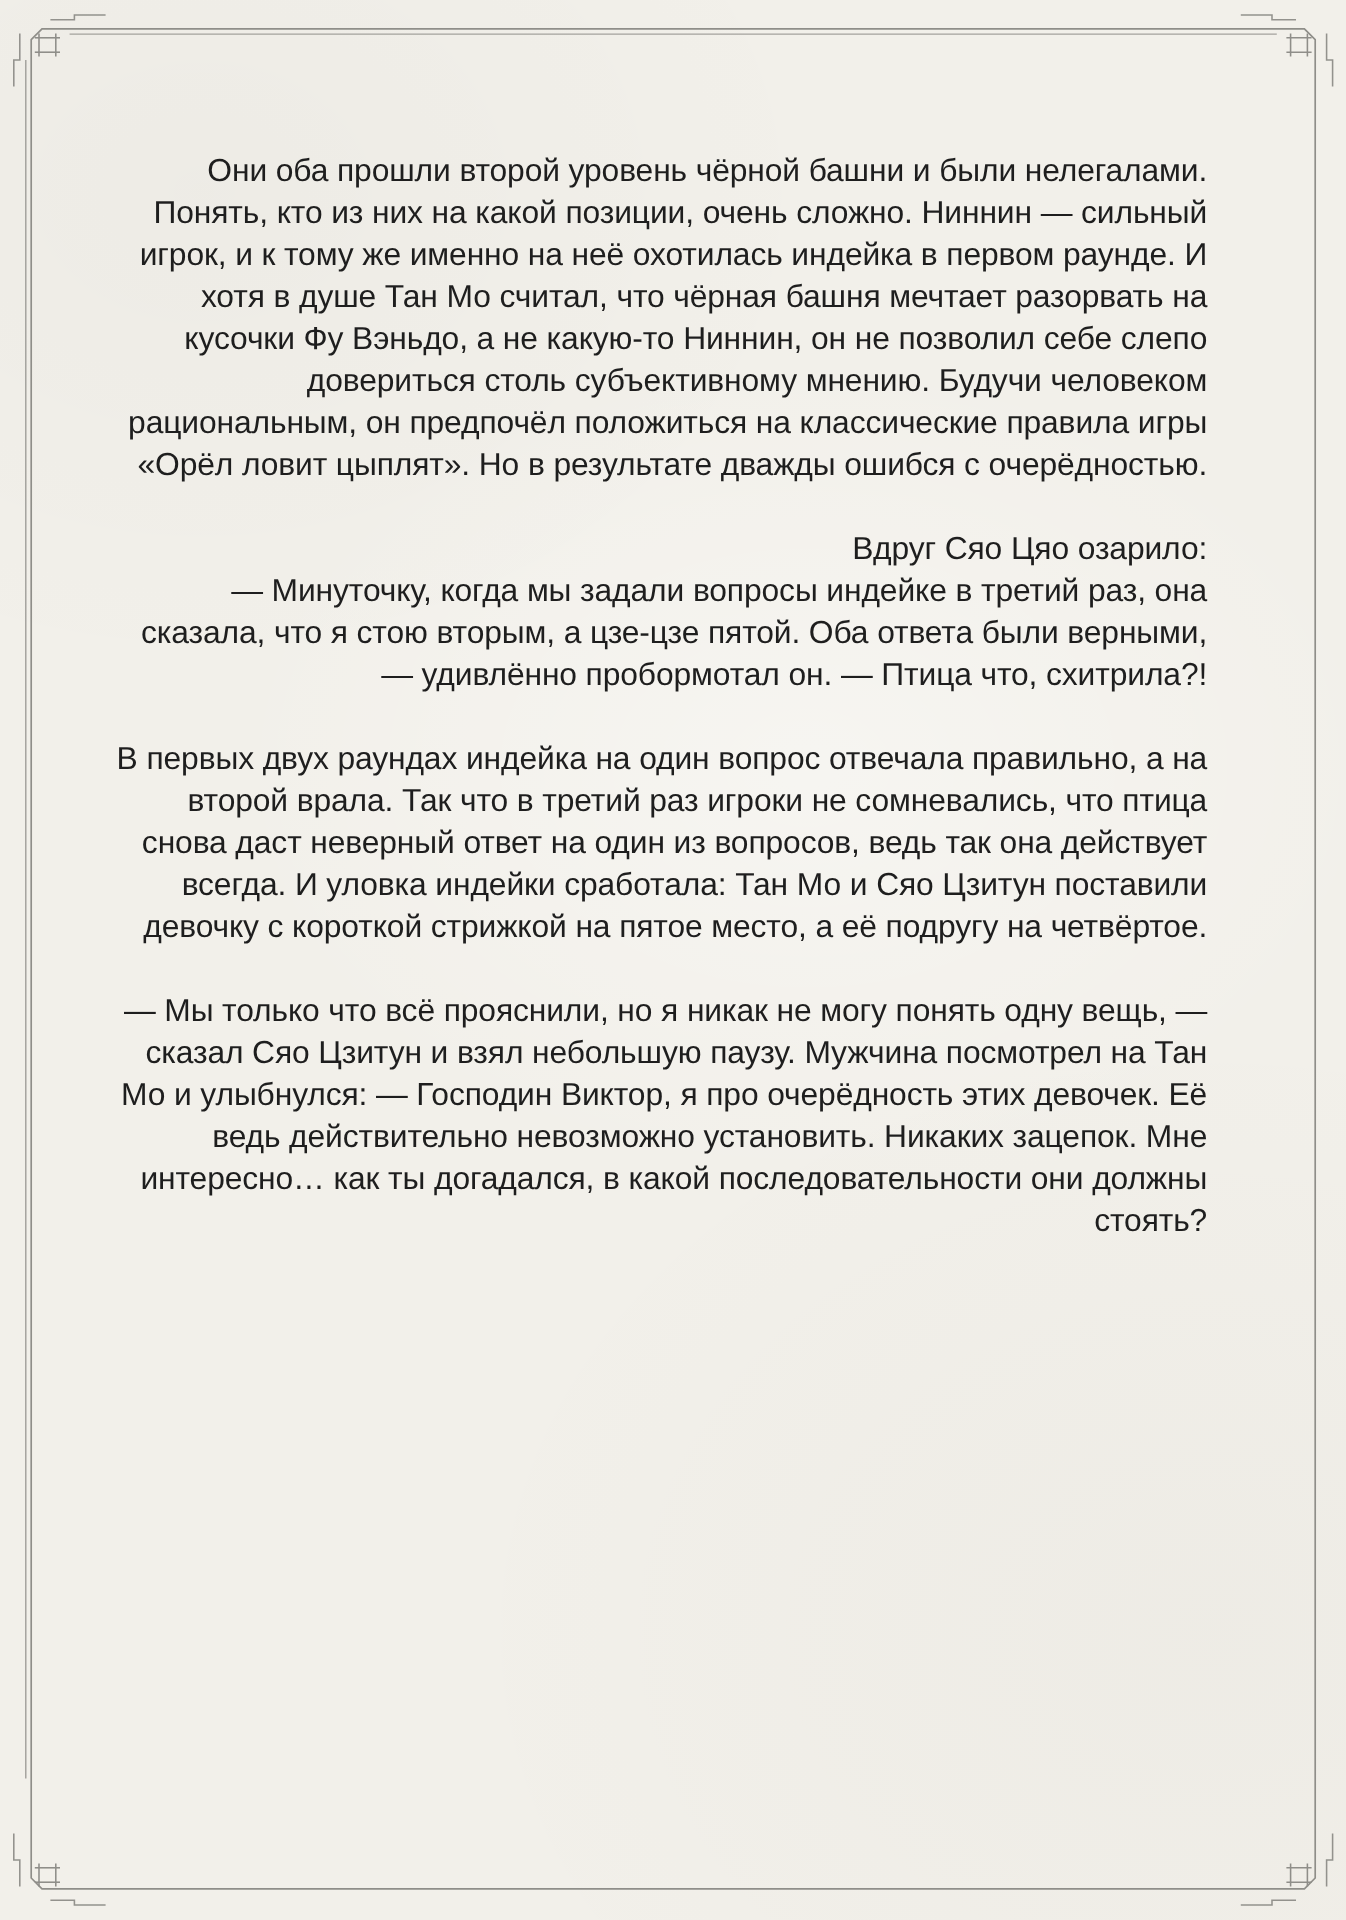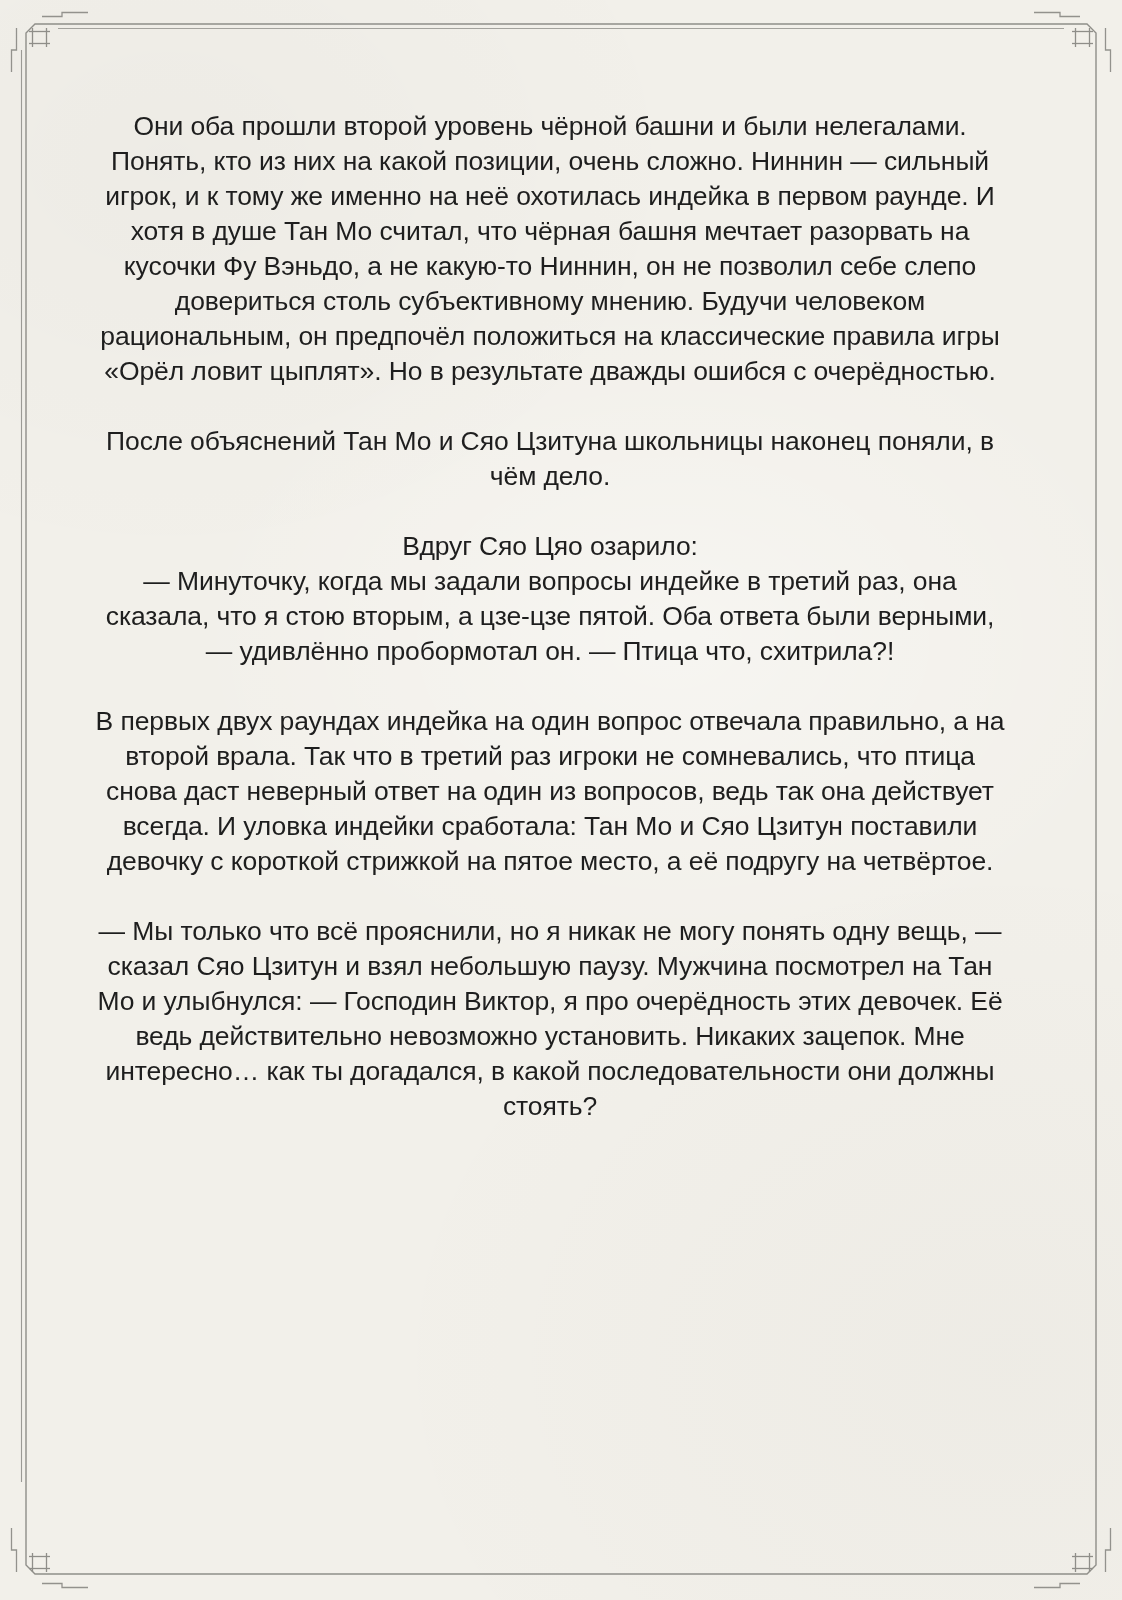--- a/index.html
+++ b/index.html
@@ -24,27 +24,27 @@
     position: absolute;
     left: 0;
     top: 0;
     width: 1122px;
     height: 1600px;
     pointer-events: none;
   }
   .text-block {
     position: absolute;
     left: 94px;
-    top: 109px;
+    top: 125px;
     width: 912px;
     color: var(--fg, #1e1e1e);
     font-size: 26.5px;
     line-height: 35px;
     letter-spacing: -0.1px;
-    text-align: center;
+    text-align: right;
   }
   .text-block p {
     margin: 0 0 35px 0;
     white-space: pre-line; 
   }
   .text-block p:last-child {
     margin-bottom: 0;
   }
 </style>
 </head>
@@ -76,20 +76,19 @@
     </defs>
 
     <use href="#corner-ornament"></use>
     <use href="#corner-ornament" transform="translate(1122,0) scale(-1,1)"></use>
     <use href="#corner-ornament" transform="translate(0,1600) scale(1,-1)"></use>
     <use href="#corner-ornament" transform="translate(1122,1600) scale(-1,-1)"></use>
   </svg>
 
   <div class="text-block">
     <p>Они оба прошли второй уровень чёрной башни и были нелегалами. Понять, кто из них на какой позиции, очень сложно. Ниннин — сильный игрок, и к тому же именно на неё охотилась индейка в первом раунде. И хотя в душе Тан Мо считал, что чёрная башня мечтает разорвать на кусочки Фу Вэньдо, а не какую-то Ниннин, он не позволил себе слепо довериться столь субъективному мнению. Будучи человеком рациональным, он предпочёл положиться на классические правила игры «Орёл ловит цыплят». Но в результате дважды ошибся с очерёдностью.</p>
-    <p>После объяснений Тан Мо и Сяо Цзитуна школьницы наконец поняли, в чём дело.</p>
     <p>Вдруг Сяо Цяо озарило:
 — Минуточку, когда мы задали вопросы индейке в третий раз, она сказала, что я стою вторым, а цзе-цзе пятой. Оба ответа были верными, — удивлённо пробормотал он. — Птица что, схитрила?!</p>
     <p>В первых двух раундах индейка на один вопрос отвечала правильно, а на второй врала. Так что в третий раз игроки не сомневались, что птица снова даст неверный ответ на один из вопросов, ведь так она действует всегда. И уловка индейки сработала: Тан Мо и Сяо Цзитун поставили девочку с короткой стрижкой на пятое место, а её подругу на четвёртое.</p>
     <p>— Мы только что всё прояснили, но я никак не могу понять одну вещь, — сказал Сяо Цзитун и взял небольшую паузу. Мужчина посмотрел на Тан Мо и улыбнулся: — Господин Виктор, я про очерёдность этих девочек. Её ведь действительно невозможно установить. Никаких зацепок. Мне интересно… как ты догадался, в какой последовательности они должны стоять?</p>
   </div>
 
 </div>
 
 </body></html>

